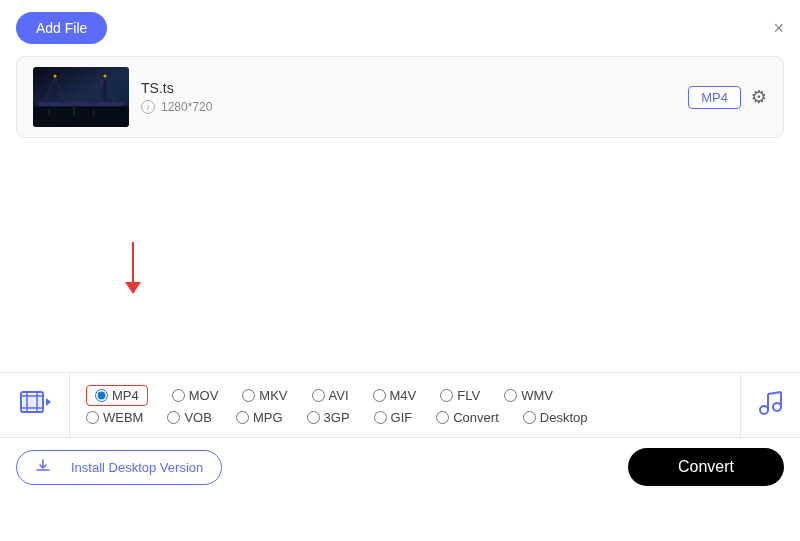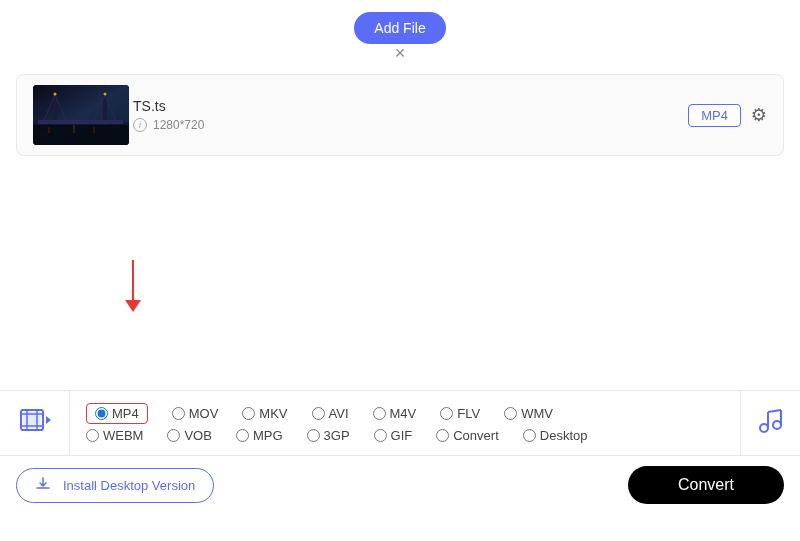--- a/index.html
+++ b/index.html
@@ -12,21 +12,20 @@
       overflow: hidden;
       color: #333;
     }
 
     
     .header {
       display: flex;
       justify-content: space-between;
       align-items: center;
       padding: 12px 16px 8px 16px;
-      flex-direction: column;
     }
 
     .add-file-btn {
       background: #5b6cf8;
       color: #fff;
       border: none;
       border-radius: 20px;
       padding: 8px 20px;
       font-size: 14px;
       cursor: pointer;
@@ -44,21 +43,21 @@
 
     
     .file-list {
       margin: 4px 16px;
       border: 1px solid #e8e8e8;
       border-radius: 8px;
       background: #fafafa;
       padding: 10px 16px;
       display: flex;
       align-items: center;
-      gap: 4px;
+      gap: 12px;
     }
 
     .file-thumb {
       width: 96px;
       height: 60px;
       border-radius: 4px;
       overflow: hidden;
       flex-shrink: 0;
       background: #222;
       position: relative;
@@ -250,21 +249,21 @@
     .footer {
       display: flex;
       justify-content: space-between;
       align-items: center;
       padding: 10px 16px;
     }
 
     .install-btn {
       display: flex;
       align-items: center;
-      gap: 12px;
+      gap: 20px;
       border: 1.5px solid #5b6cf8;
       color: #5b6cf8;
       background: #fff;
       border-radius: 20px;
       padding: 7px 18px;
       font-size: 13px;
       cursor: pointer;
     }
 
     .convert-btn {

